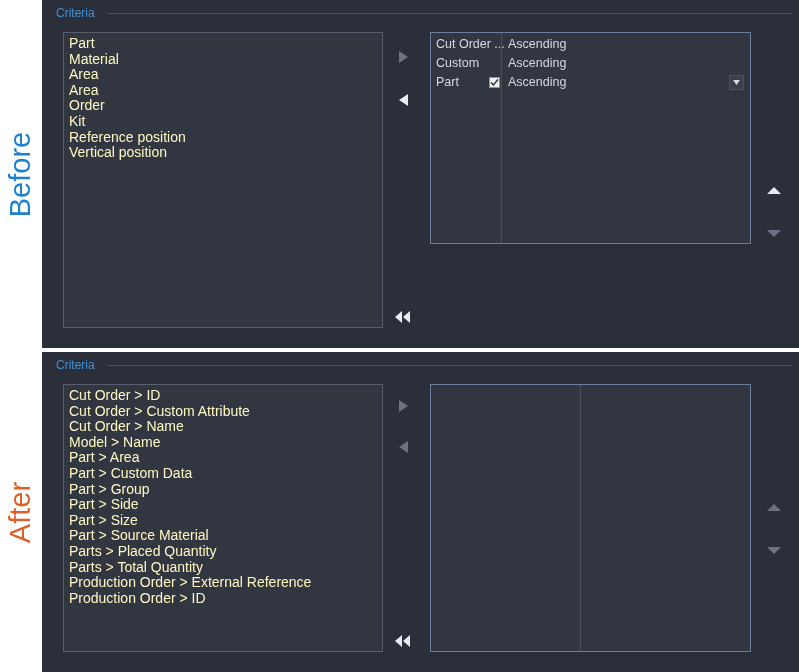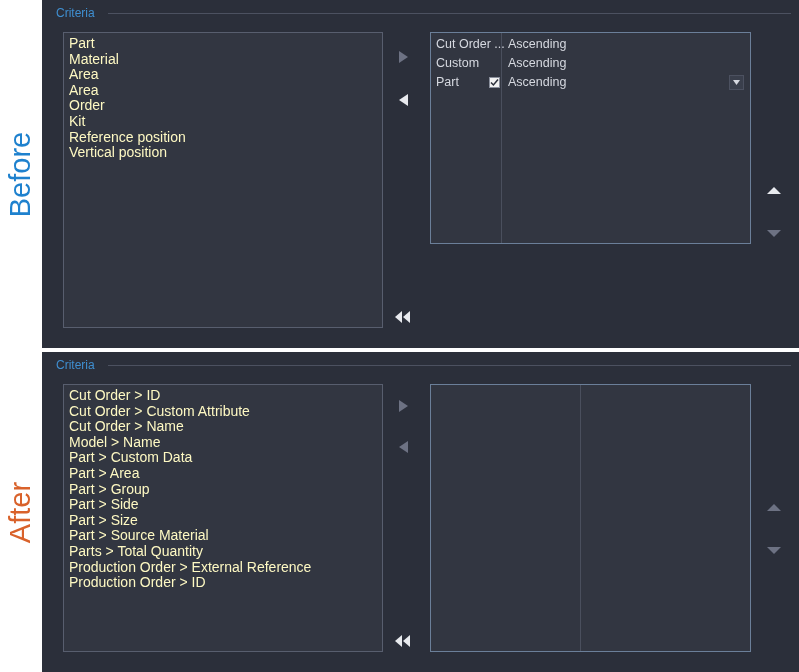--- a/index.html
+++ b/index.html
@@ -270,26 +270,27 @@
     <div class="groupbox">
       <div class="group-legend">Criteria</div>
       <div class="group-rule"></div>
 
       <div class="listbox plain" style="left:12px; top:26px; width:320px; height:268px;">
         <div class="list-items" id="after-available">
             <div class="list-item">Cut Order &gt; ID</div>
             <div class="list-item">Cut Order &gt; Custom Attribute</div>
             <div class="list-item">Cut Order &gt; Name</div>
             <div class="list-item">Model &gt; Name</div>
+            <div class="list-item">Part &gt; Area</div>
             <div class="list-item">Part &gt; Custom Data</div>
-            <div class="list-item">Part &gt; Area</div>
             <div class="list-item">Part &gt; Group</div>
             <div class="list-item">Part &gt; Side</div>
             <div class="list-item">Part &gt; Size</div>
             <div class="list-item">Part &gt; Source Material</div>
+            <div class="list-item">Parts &gt; Placed Quantity</div>
             <div class="list-item">Parts &gt; Total Quantity</div>
             <div class="list-item">Production Order &gt; External Reference</div>
             <div class="list-item">Production Order &gt; ID</div>
           </div>
       </div>
 
       <div class="arrow-btn" style="left:343px; top:39px;">
         <span class="tri tri-right off"></span>
       </div>
       <div class="arrow-btn" style="left:343px; top:80px;">

